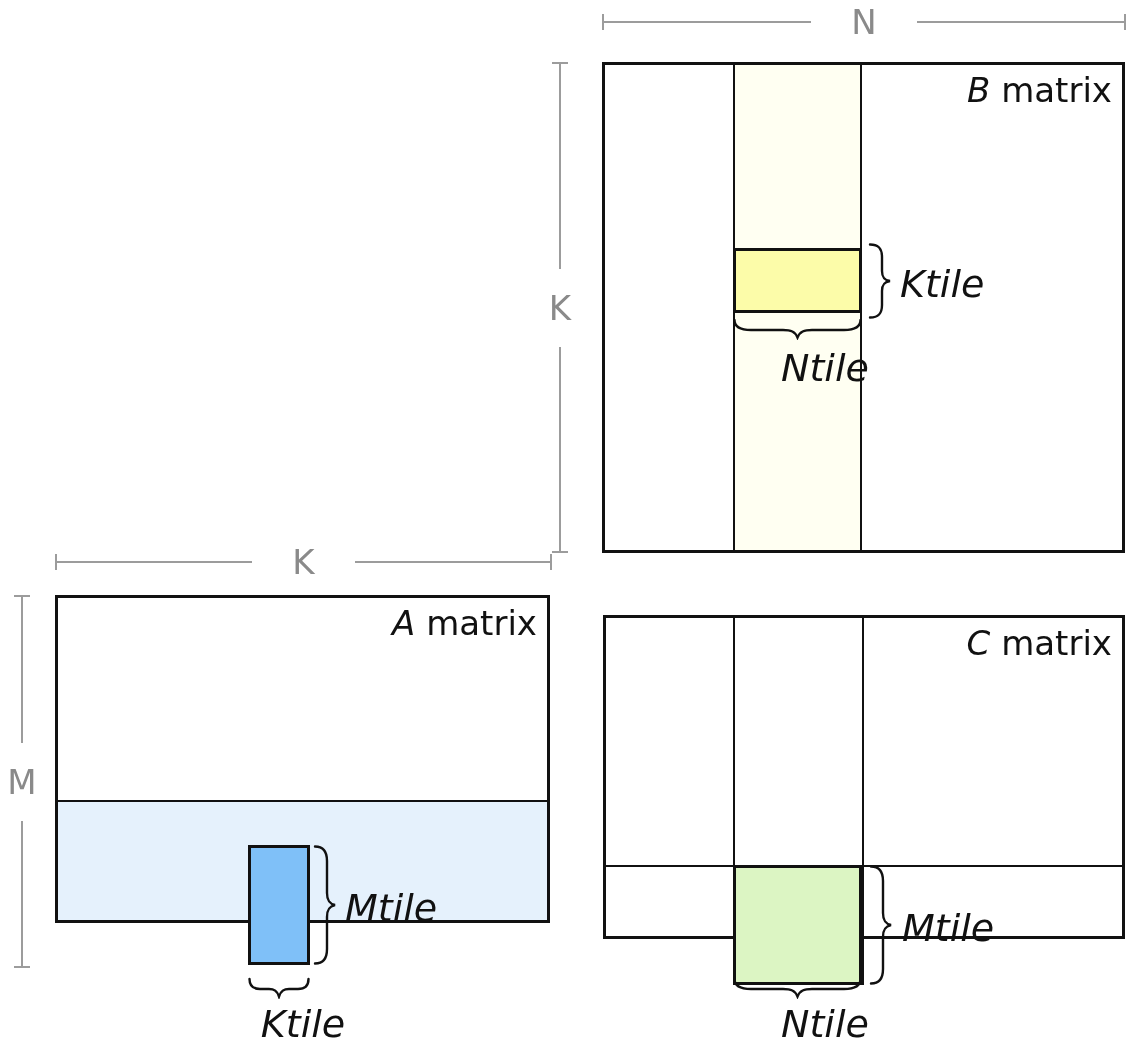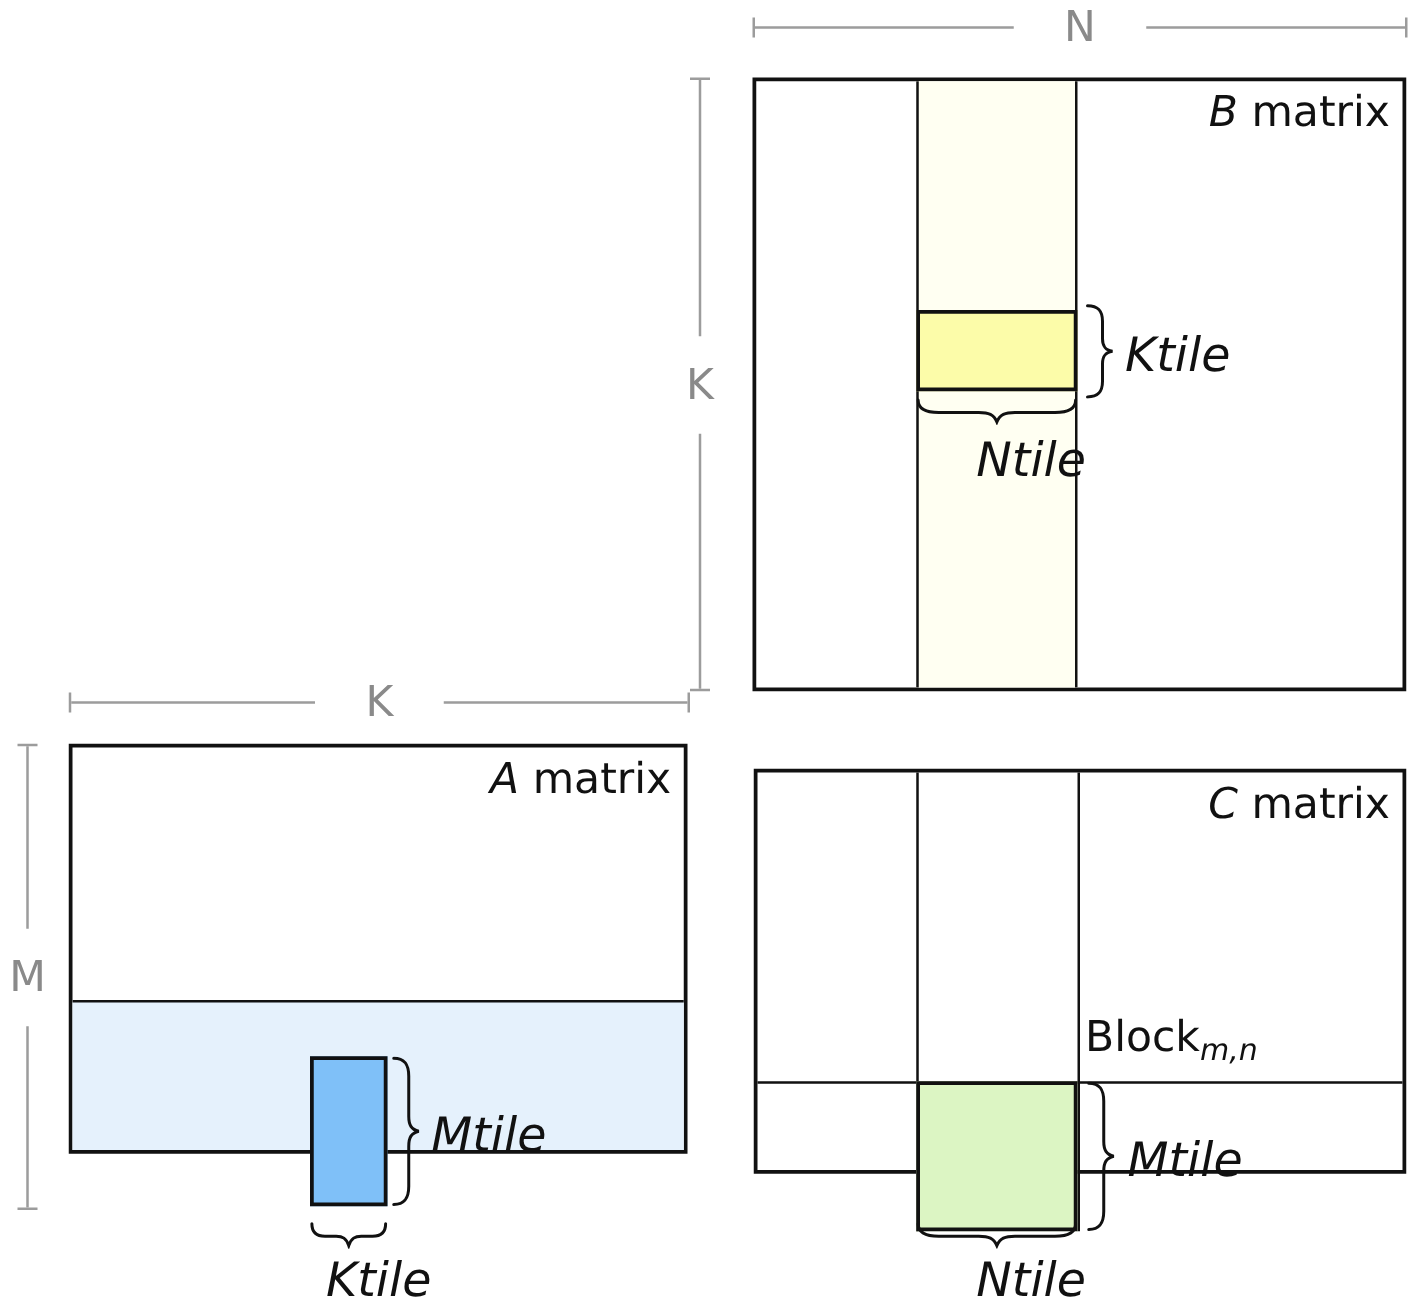--- a/index.html
+++ b/index.html
@@ -156,23 +156,20 @@
   <div id="c-vline1" class="c-vline"></div>
   <div id="c-vline2" class="c-vline"></div>
   <div id="c-divider"></div>
   <div id="c-block-tile"></div>
 
   <div class="matrix-title">
     <span class="letter">C</span>
     <span>matrix</span>
   </div>
 
-  <div class="block-label">
-    <span>Block</span><sub>m,n</sub>
-  </div>
 
   <svg class="brace abs" style="left:262px; top:247px;" width="26" height="120" viewBox="0 0 26 120">
     <path d="M 3,1.5 C 12,1.5 15,7 15,16 L 15,48 C 15,55 17,58.5 23,60 C 17,61.5 15,65 15,72 L 15,104 C 15,113 12,118.5 3,118.5"></path>
   </svg>
   <div class="tile-label abs" style="left:296px; top:288px;">Mtile</div>
 </div>
 
 <svg class="brace abs" style="left:733px; top:977px;" width="129" height="22" viewBox="0 0 129 22">
   <path d="M 1.5,2 C 1.5,9 7,12 18,12 L 50,12 C 58,12 62,13.5 64.5,19.5 C 67,13.5 71,12 79,12 L 111,12 C 122,12 127.5,9 127.5,2"></path>
 </svg>

